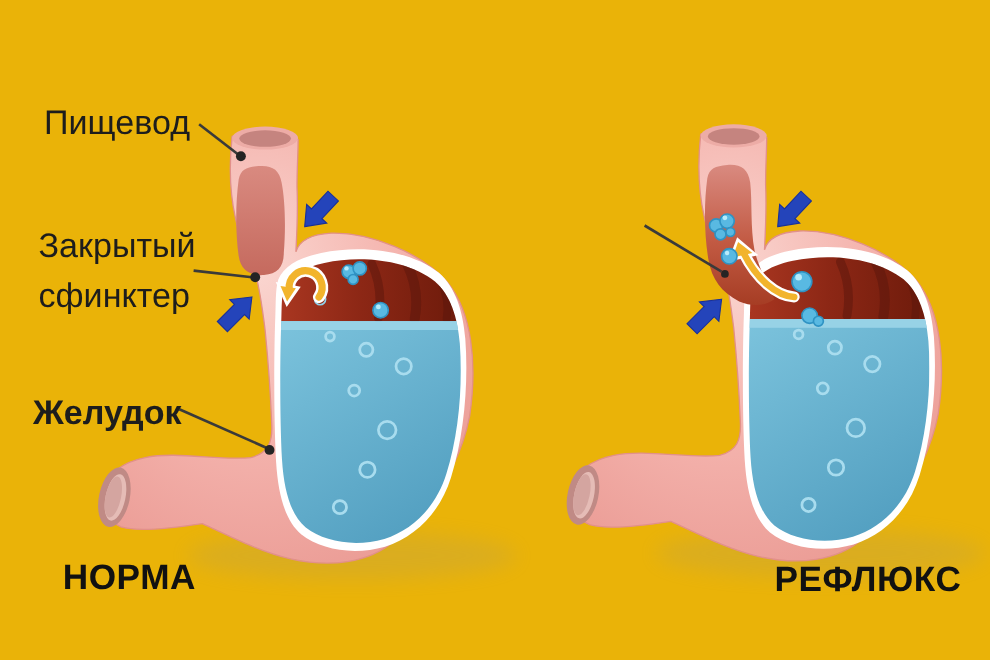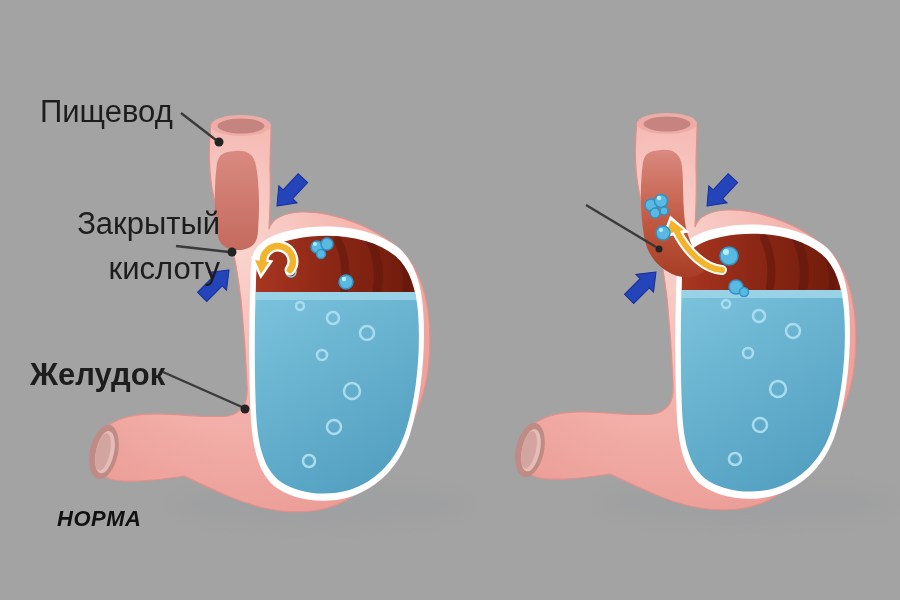--- a/index.html
+++ b/index.html
@@ -1,26 +1,26 @@
 <!DOCTYPE html>
 <html><head>
 <meta charset="utf-8">
 <style>
   html,body{margin:0;padding:0;background:#fff;}
   .stage{
-    position:relative;width:900px;height:600px;background:#a3a3a3;overflow:hidden;
-    font-family:"Liberation Sans","DejaVu Sans",sans-serif;color:#1d1d1d;text-align:right;
+    position:relative;width:900px;height:600px;background:#eab308;overflow:hidden;
+    font-family:"Liberation Sans","DejaVu Sans",sans-serif;color:#1d1d1d;
   }
   .stage svg{position:absolute;left:0;top:0;}
   .lbl{position:absolute;font-size:31px;line-height:45px;color:#1d1d1d;}
   .lbl-esophagus{left:40px;top:89px;}
   .lbl-closed{left:35px;top:201px;width:185px;}
   .lbl-stomach{left:30px;top:352px;font-weight:bold;}
   .lbl-relaxed{left:457px;top:70px;width:252px;line-height:44px;}
-  .caption{position:absolute;font-weight:bold;font-size:22px;color:#111;letter-spacing:0.5px;font-style:italic;}
+  .caption{position:absolute;font-weight:bold;font-size:32px;color:#111;letter-spacing:0.5px;}
   .caption-norm{left:57px;top:506px;}
   .caption-reflux{left:704px;top:508px;}
 </style>
 </head>
 <body>
 
 <div class="stage">
 
   <svg width="900" height="600" viewBox="0 0 900 600">
     <defs>
@@ -175,17 +175,18 @@
     </g>
     <g fill="#242424">
       <circle cx="219" cy="142" r="4.5"></circle>
       <circle cx="232" cy="252" r="4.5"></circle>
       <circle cx="245" cy="409" r="4.5"></circle>
       <circle cx="659" cy="249" r="3.5"></circle>
     </g>
   </svg>
 
   <div class="lbl lbl-esophagus">Пищевод</div>
-  <div class="lbl lbl-closed">Закрытый кислоту</div>
+  <div class="lbl lbl-closed">Закрытый сфинктер</div>
   <div class="lbl lbl-stomach">Желудок</div>
 
   <div class="caption caption-norm">НОРМА</div>
+  <div class="caption caption-reflux">РЕФЛЮКС</div>
 </div>
 
 </body></html>

